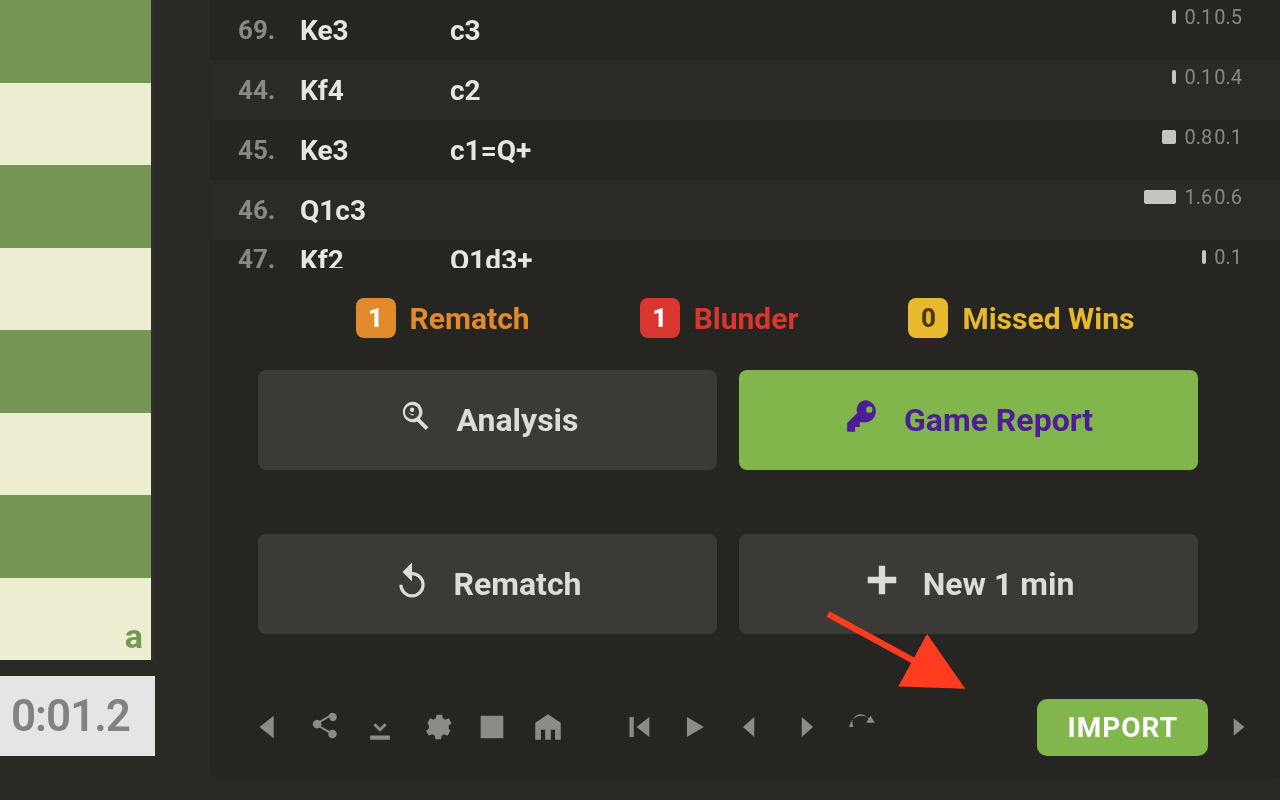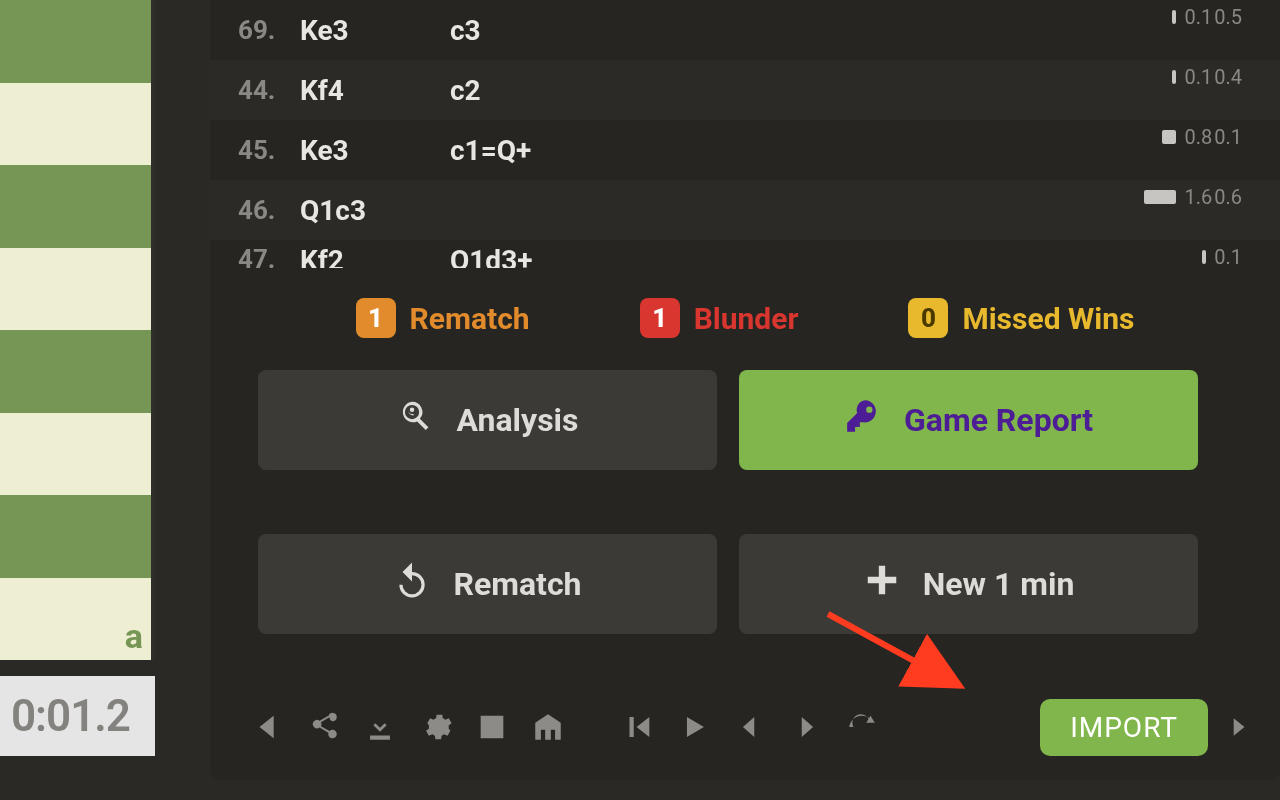--- a/index.html
+++ b/index.html
@@ -206,21 +206,21 @@
     justify-content: center;
     color: #8c8b88;
     cursor: pointer;
   }
   .tool-icon svg { width: 34px; height: 34px; fill: currentColor; }
   .tool-gap { width: 34px; }
   .import-btn {
     margin-left: auto;
     background: #81b64c;
     color: #fff;
-    font-weight: 400;
+    font-weight: 700;
     font-size: 28px;
     letter-spacing: 1px;
     padding: 12px 30px;
     border-radius: 10px;
     cursor: pointer;
   }
   .nav-next {
     position: absolute;
     right: 18px;
     bottom: 24px;

